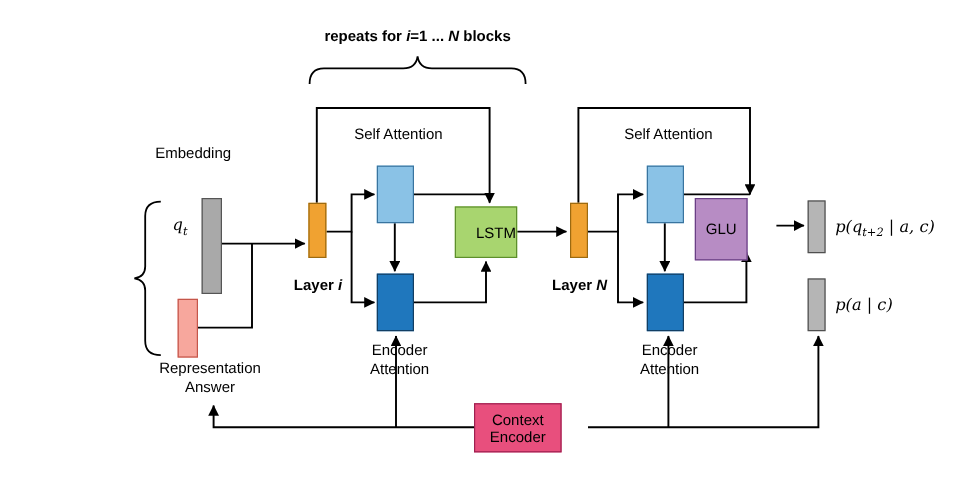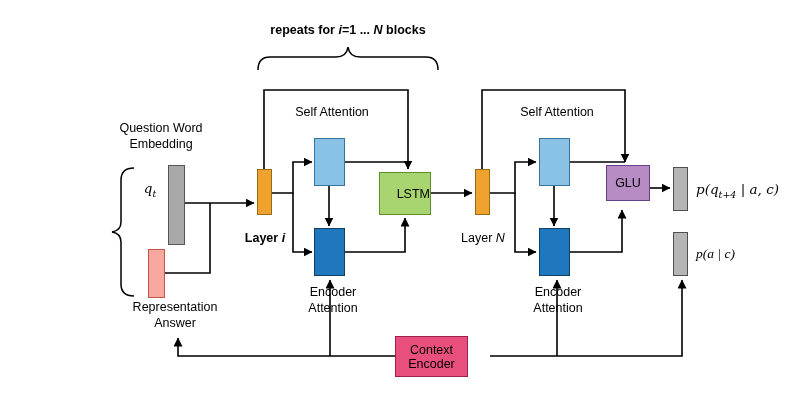--- a/index.html
+++ b/index.html
@@ -64,21 +64,20 @@
     <path class="wire" marker-end="url(#arr)" d="M 490,356 L 682,356 L 682,280"></path>
     <path class="wire" marker-end="url(#arr)" d="M 557,356 L 557,280"></path>
   </svg>
 
   <div class="label" style="left:238px;top:22px;width:220px;font-weight:bold;">
     <b>repeats</b><span> for </span><i>i</i><span>=1 ... </span><i>N</i><span> blocks</span>
   </div>
 
 
   <div class="label" style="left:102px;top:120px;width:118px;">
-    <div>Question Word</div>
     <div>Embedding</div>
   </div>
   <div class="math" style="left:138px;top:180px;width:24px;text-align:center;">
     <span class="qt">q</span><sub>t</sub>
   </div>
   <div class="box gray" style="left:168px;top:165px;width:17px;height:80px;"></div>
 
   <div class="box salmon" style="left:148px;top:249px;width:17px;height:49px;"></div>
   <div class="label" style="left:116px;top:299px;width:118px;">
     <div>Representation</div>
@@ -97,43 +96,43 @@
   <div class="label" style="left:293px;top:284px;width:80px;">
     <div>Encoder</div>
     <div>Attention</div>
   </div>
 
   <div class="box green center" style="left:379px;top:172px;width:52px;height:43px;align-items:flex-end;">
     <span>LSTM</span>
   </div>
 
   <div class="box orange" style="left:475px;top:169px;width:15px;height:46px;"></div>
-  <div class="label" style="left:448px;top:230px;width:70px;font-weight:normal;">
+  <div class="label" style="left:448px;top:230px;width:70px;font-weight:bold;">
     <span>Layer </span><i>N</i>
   </div>
 
   <div class="label" style="left:507px;top:104px;width:100px;">Self Attention</div>
   <div class="box lightblue" style="left:539px;top:138px;width:31px;height:48px;"></div>
 
   <div class="box blue" style="left:539px;top:228px;width:31px;height:48px;"></div>
   <div class="label" style="left:518px;top:284px;width:80px;">
     <div>Encoder</div>
     <div>Attention</div>
   </div>
 
-  <div class="box purple center" style="left:606px;top:165px;width:44px;height:36px;">
+  <div class="box purple center" style="left:579px;top:165px;width:44px;height:52px;">
     <span>GLU</span>
   </div>
 
   <div class="box outgray" style="left:673px;top:167px;width:15px;height:44px;"></div>
   <div class="math" style="left:696px;top:181px;">
-    <span>p(q</span><sub>t+4</sub><span> | a, c)</span>
+    <span>p(q</span><sub>t+2</sub><span> | a, c)</span>
   </div>
 
   <div class="box outgray" style="left:673px;top:232px;width:15px;height:44px;"></div>
-  <div class="math" style="left:696px;top:246px;font-family:Liberation Serif, serif;">p(a | c)</div>
+  <div class="math" style="left:696px;top:246px;">p(a | c)</div>
 
   <div class="box pinkbox center" style="left:395px;top:336px;width:73px;height:41px;">
     <span>Context</span>
     <span>Encoder</span>
   </div>
 
 </div>
 
 </body></html>

